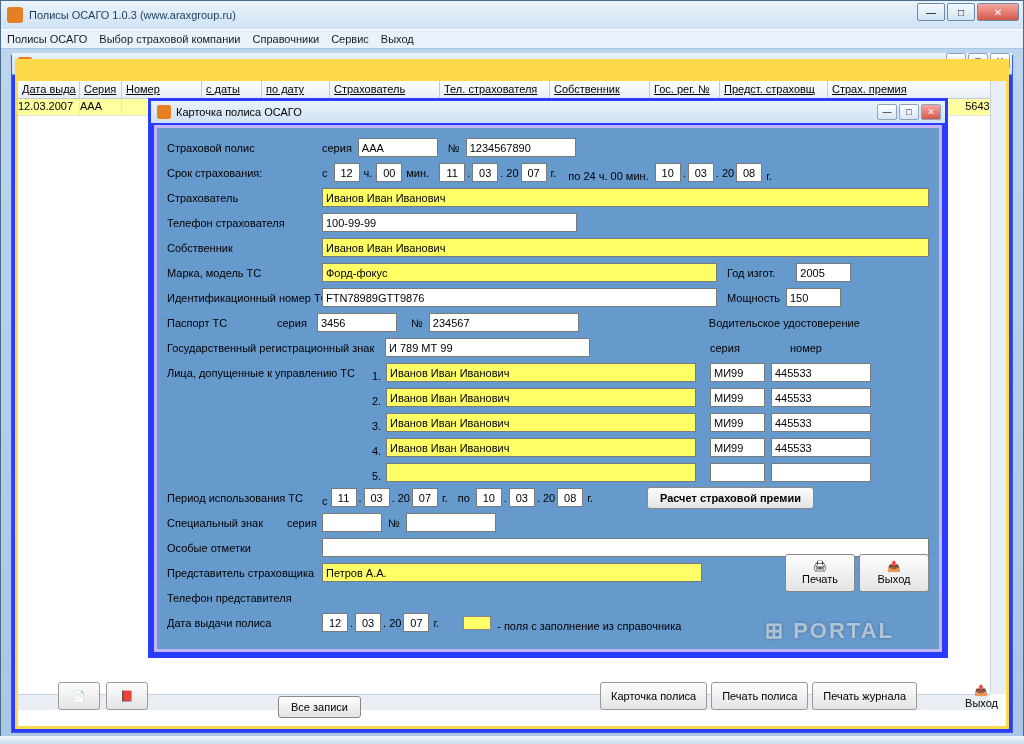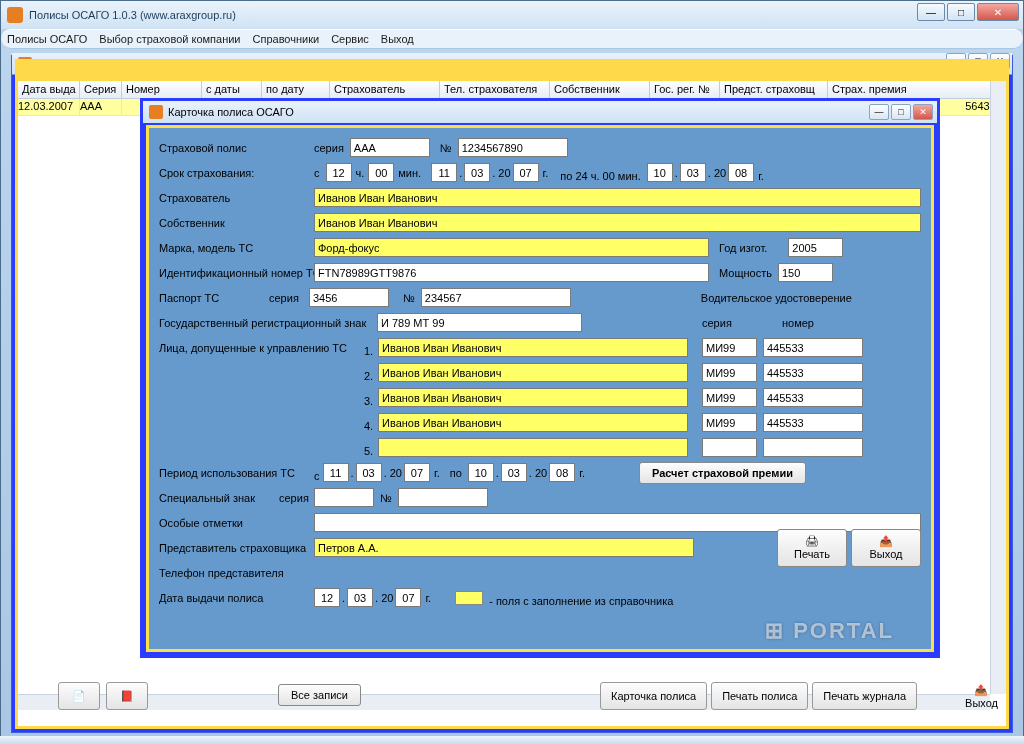--- a/index.html
+++ b/index.html
@@ -8,47 +8,47 @@
 
 .aero { position:absolute; left:0; top:0; right:0; bottom:0; background: linear-gradient(#bdd6ee,#a9c7e4); border:1px solid #4a6b8a; }
 .aero-title { height:28px; display:flex; align-items:center; padding:12px 6px; background:linear-gradient(#eaf3fc,#cfe2f4); }
 .aero-title .ico{width:16px;height:16px;background:#e67e22;border-radius:3px;margin-right:6px;}
 .aero-title span{color:#1a3c5a;}
 .winbtns{position:absolute;right:4px;top:2px;display:flex;gap:2px;}
 .winbtn{width:28px;height:18px;border:1px solid #6a8aac;border-radius:2px;background:linear-gradient(#f5fafe,#d3e4f3);display:flex;align-items:center;justify-content:center;font-size:10px;}
 .winbtn.close{width:42px;background:linear-gradient(#f4a8a2,#d4574a);color:#fff;}
 
 
-.menubar{height:20px;background:#e9f2fb;border-top:1px solid #fff;border-bottom:1px solid #a9c7e4;display:flex;align-items:center;padding:0 6px;gap:12px;border-radius:10px;}
+.menubar{height:20px;background:#e9f2fb;border-top:1px solid #fff;border-bottom:1px solid #a9c7e4;display:flex;align-items:center;padding:0 6px;gap:12px;}
 .menubar span{color:#1a1a1a;}
 
 
 .mdi{position:absolute;left:10px;top:54px;right:10px;bottom:10px;background:#2a3cff;border:1px solid #3a5bdc;}
 .mdi-blue{position:absolute;left:3px;top:3px;right:3px;bottom:3px;background:#fed94a;}
 .mdi-title{height:22px;background:linear-gradient(#e9f2fb,#cfe2f4);display:flex;align-items:center;padding:0 6px;border-bottom:1px solid #7a9cc4;position:absolute;left:0;right:0;top:-3px;}
 .mdi-title .ico{width:14px;height:14px;background:#e67e22;border-radius:2px;margin-right:5px;}
 .mdi-ctrls{position:absolute;right:2px;top:0;display:flex;gap:2px;}
 .mdi-ctrls .b{width:20px;height:16px;border:1px solid #8aa4c2;background:linear-gradient(#fff,#d8e6f4);border-radius:2px;display:flex;align-items:center;justify-content:center;font-size:9px;}
 .mdi-inner{position:absolute;left:3px;top:22px;right:3px;bottom:3px;background:#fff;}
 
 
-.grid-head{display:flex;height:18px;background:linear-gradient(#fefefe,#e6edf5);border-bottom:1px solid #c0cddc;}
+.grid-head{display:flex;height:18px;background:linear-gradient(#fefefe,#e6edf5);border-bottom:1px solid #c0cddc;text-decoration:underline;}
 .gh{border-right:1px solid #c0cddc;padding:2px 4px;overflow:hidden;white-space:nowrap;}
 .grid-row{display:flex;height:17px;background:#ffffa0;}
 .gc{border-right:1px solid #e4e4e4;border-bottom:1px solid #e4e4e4;padding:1px 0;overflow:hidden;white-space:nowrap;}
 .grid-body{position:relative;overflow:hidden;}
 
 
-.card{position:absolute;left:140px;top:98px;width:800px;height:560px;border:3px solid #2a3cff;background:#2a3cff;z-index:10;}
+.card{position:absolute;left:148px;top:98px;width:800px;height:560px;border:3px solid #2a3cff;background:#2a3cff;z-index:10;}
 .card-title{height:22px;background:linear-gradient(#e9f2fb,#cfe2f4);display:flex;align-items:center;padding:0 6px;}
 .card-title .ico{width:14px;height:14px;background:#e67e22;border-radius:2px;margin-right:5px;}
 .card-ctrls{position:absolute;right:4px;top:3px;display:flex;gap:2px;}
 .card-ctrls .b{width:20px;height:16px;border:1px solid #8aa4c2;background:linear-gradient(#fff,#d8e6f4);border-radius:2px;display:flex;align-items:center;justify-content:center;font-size:9px;}
 .card-ctrls .b.cl{background:linear-gradient(#f4a8a2,#d4574a);color:#fff;}
-.card-yellow{position:absolute;left:3px;top:24px;right:3px;bottom:3px;background:#fde047;}
+.card-yellow{position:absolute;left:3px;top:24px;right:3px;bottom:3px;background:#c4b5fd;}
 .card-body{position:absolute;left:3px;top:3px;right:3px;bottom:3px;background:#6699cc;padding:8px 10px;}
 
 .row{display:flex;align-items:center;height:23px;margin-bottom:2px;}
 .lbl{color:#000;white-space:nowrap;}
 .inp{height:19px;border:1px solid #7a7a7a;background:#fff;padding:1px 3px;font-size:11px;}
 .inp.y{background:#ffff66;}
 .sm{width:26px;text-align:center;}
 .txt{color:#000;margin-top:7px;}
 
 .btn{height:38px;border:1px solid #888;background:linear-gradient(#fdfdfd,#e4e4e4);border-radius:3px;display:flex;flex-direction:column;align-items:center;justify-content:center;padding:2px 10px;}
@@ -130,21 +130,21 @@
             <div class="gc" style="flex:1;text-align:right">5643,00</div>
           </div>
         </div>
         <div class="vsb"></div>
         <div class="hsb"></div>
 
         <div class="bottom-btns">
           <div class="tbtn">📄</div>
           <div class="tbtn">📕</div>
         </div>
-        <div style="position:absolute;left:260px;bottom:20px;">
+        <div style="position:absolute;left:260px;bottom:8px;">
           <button class="btn2">Все записи</button>
         </div>
         <div class="rbtns">
           <button class="rbtn">Карточка полиса</button>
           <button class="rbtn">Печать полиса</button>
           <button class="rbtn">Печать журнала</button>
           <div style="width:40px"></div>
           <div style="display:flex;flex-direction:column;align-items:center">
             <span>📤</span>
             <span>Выход</span>
@@ -196,20 +196,24 @@
       <span class="txt" style="margin:0 2px">. 20</span>
       <input class="inp sm" value="08" style="">
       <span class="txt" style="margin-left:4px">г.</span>
     </div>
 
     <div class="row">
           <span class="lbl" style="width:155px">Страхователь</span>
       <input class="inp y" style="flex: 1 1 0%;" value="Иванов Иван Иванович">
         </div>
 
+    <div class="row">
+          <span class="lbl" style="width:155px">Телефон страхователя</span>
+      <input class="inp" style="width: 255px;" value="100-99-99">
+        </div>
 
     <div class="row">
           <span class="lbl" style="width:155px">Собственник</span>
       <input class="inp y" style="flex: 1 1 0%;" value="Иванов Иван Иванович">
         </div>
 
     <div class="row">
           <span class="lbl" style="width:155px">Марка, модель ТС</span>
       <input class="inp y" style="width: 395px;" value="Форд-фокус">
       <span class="lbl" style="margin-left:10px">Год изгот.</span>

